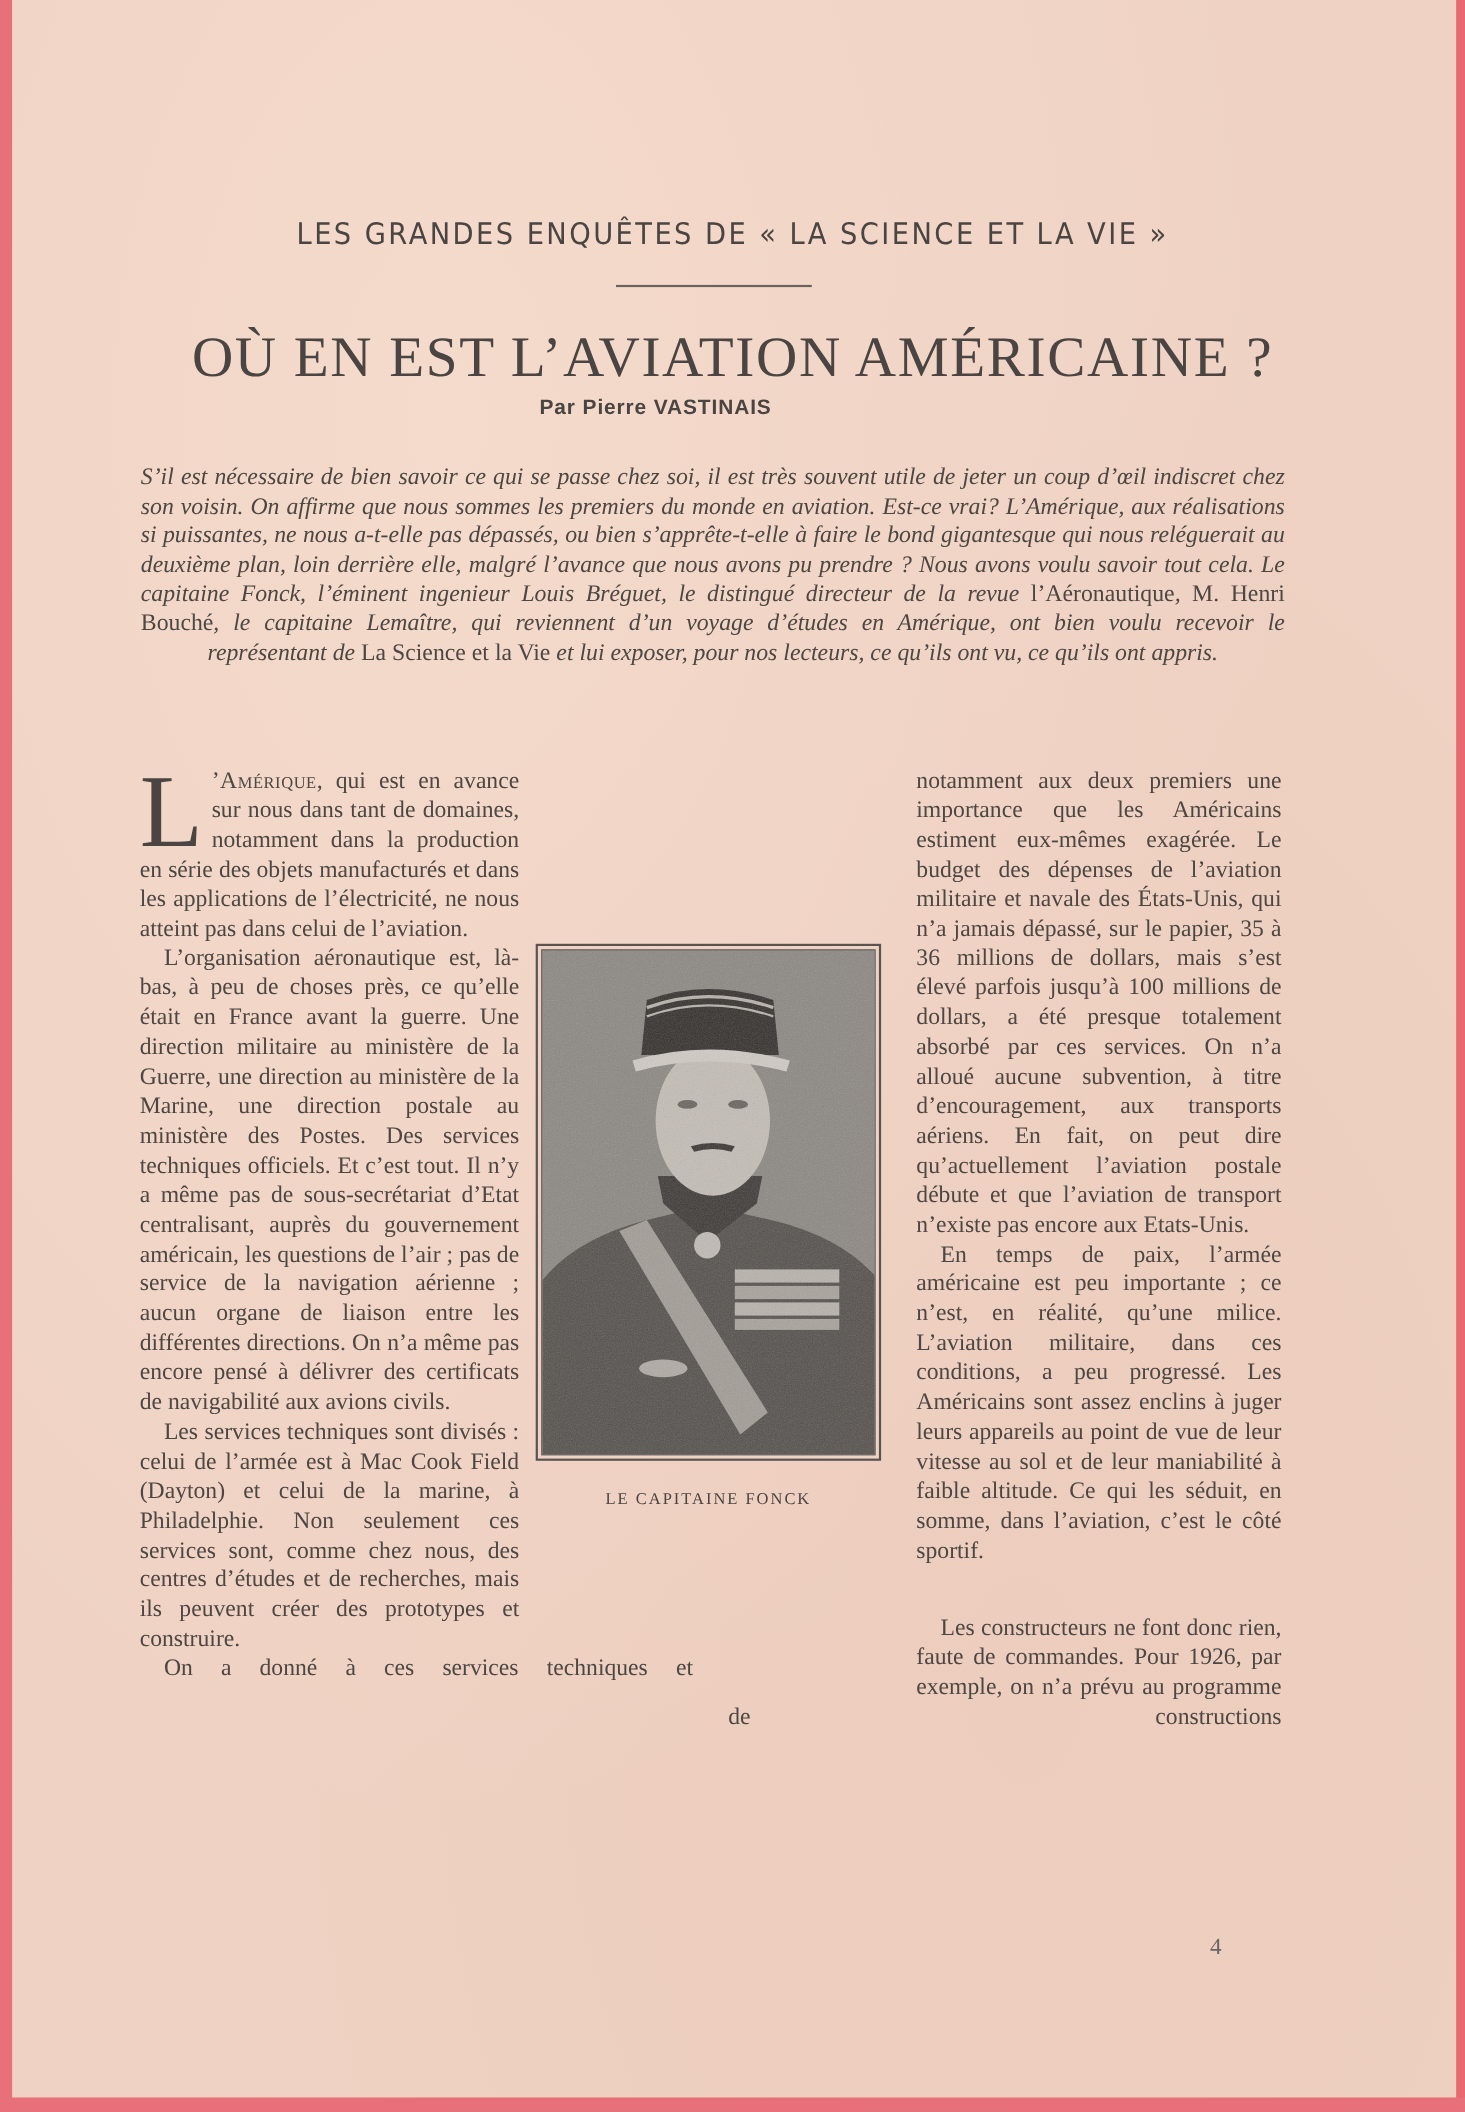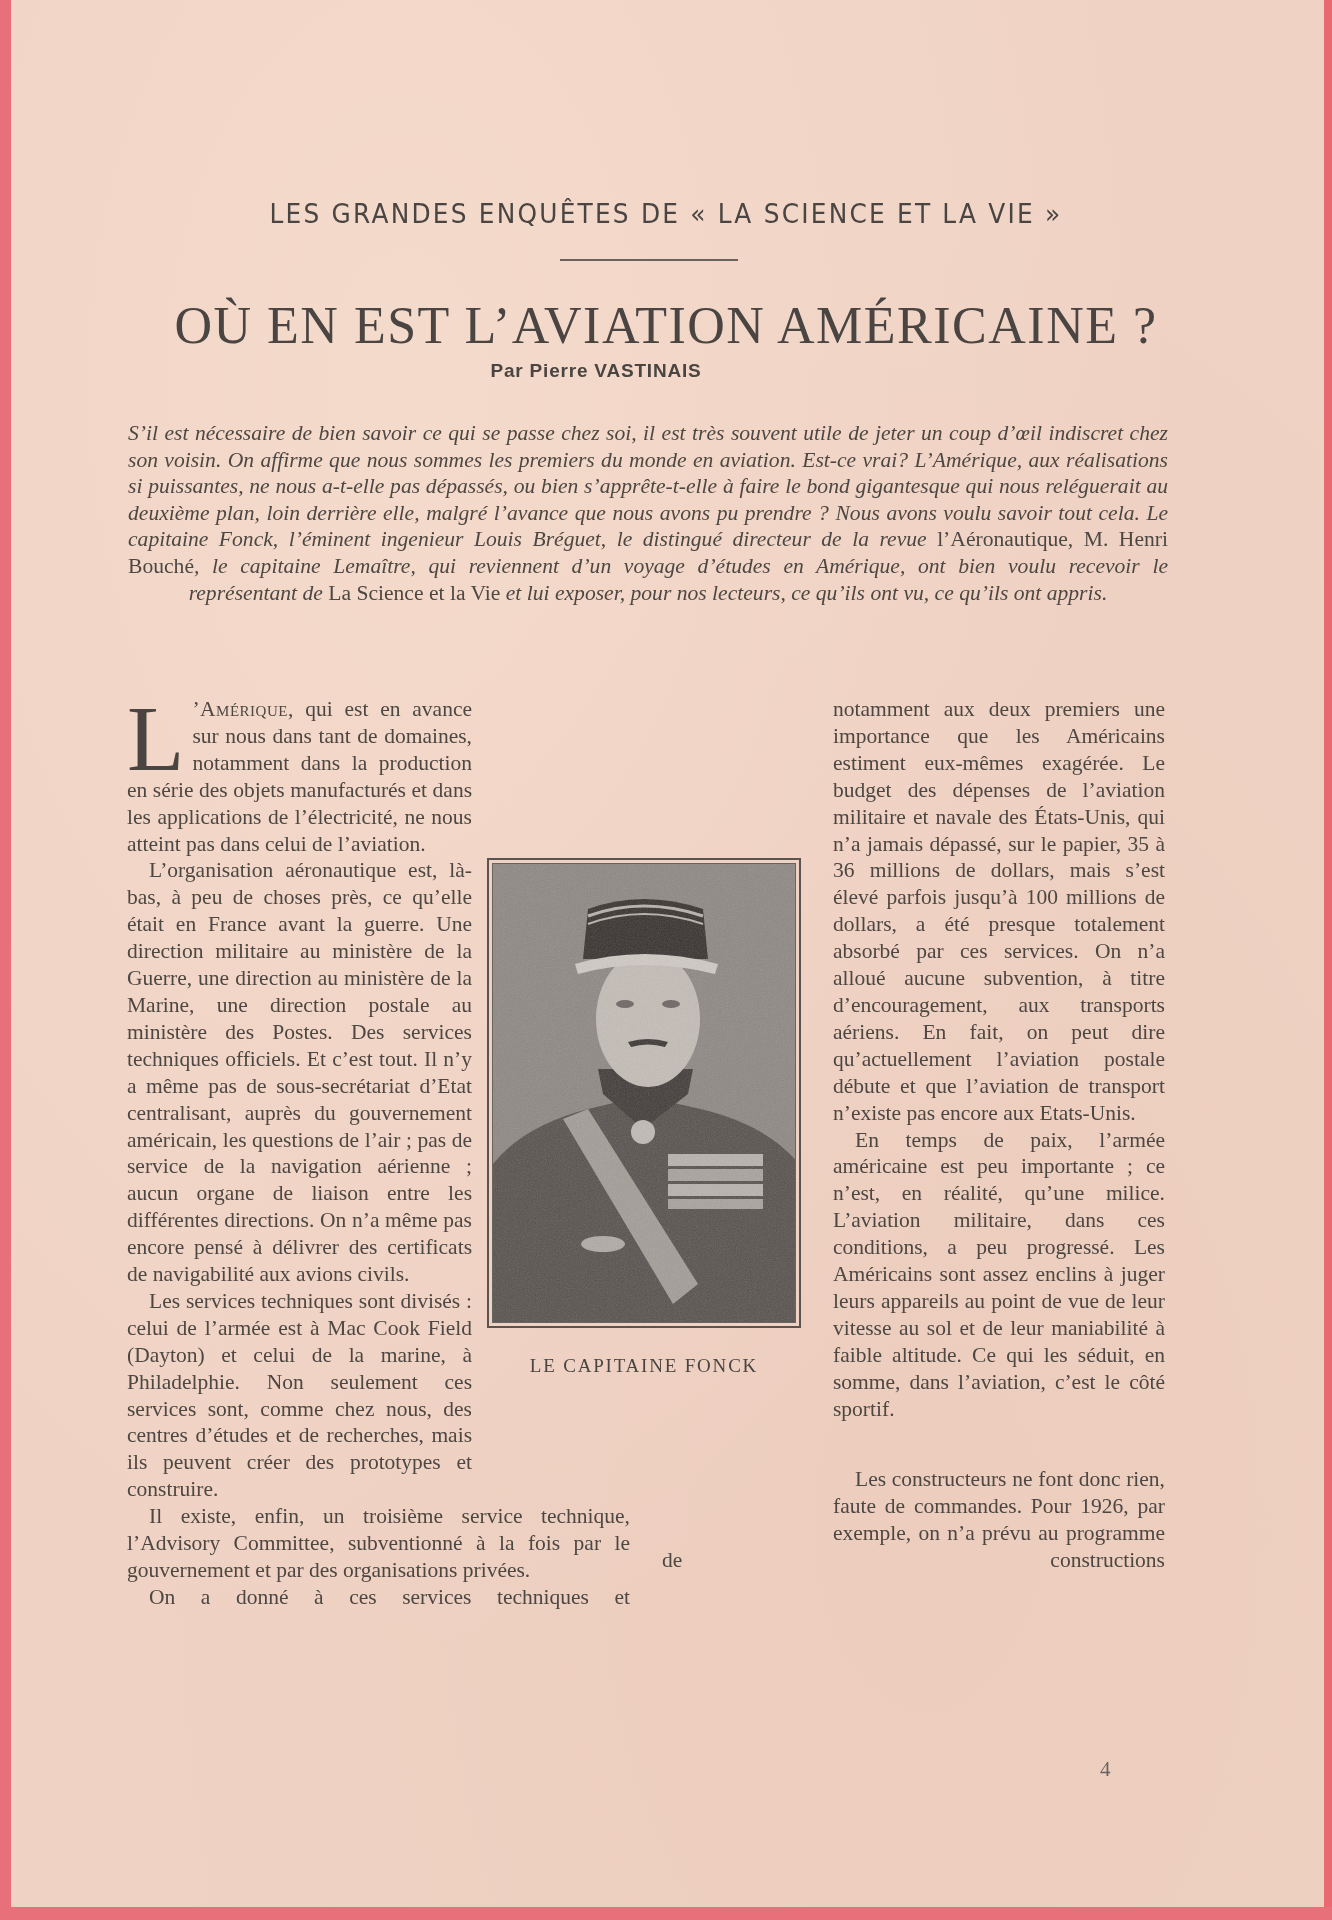--- a/index.html
+++ b/index.html
@@ -59,21 +59,21 @@
     text-align:center; font-weight:bold; font-size:22.5px; margin:6px 0 3px 0; text-indent:0 !important;
   }
   .photo {
     position:absolute; left:487px; top:858px; width:314px; height:470px;
     border:2px solid #5a5450; box-sizing:border-box; padding:3px;
     background:#efd2c3;
   }
   .photo-inner { width:100%; height:100%; border:1px solid #6a6460; box-sizing:border-box; background:#8a847f; position:relative; overflow:hidden; }
   .caption {
     position:absolute; left:487px; width:314px; top:1355px; text-align:center;
-    font-family:"Liberation Serif", serif; font-size:19px; letter-spacing:1.8px; color:#4a4542;
+    font-family:"Liberation Serif", serif; font-size:15px; letter-spacing:1.8px; color:#4a4542;
   }
   .pagenum {
     position:absolute; left:1100px; top:1757px; font-family:"Liberation Serif", serif; font-size:21px; color:#6a6460;
   }
 </style>
 </head>
 <body>
 
 <div class="edge-left"></div>
 <div class="page"></div>
@@ -85,21 +85,20 @@
 <h1 class="title" style="margin:0;font-weight:normal;">OÙ EN EST L’AVIATION AMÉRICAINE ?</h1>
 <div class="byline">Par Pierre VASTINAIS</div>
 
 <div class="intro"><span>S’il est nécessaire de bien savoir ce qui se passe chez soi, il est très souvent utile de jeter un coup d’œil indiscret chez son voisin. On affirme que nous sommes les premiers du monde en aviation. Est-ce vrai? L’Amérique, aux réalisations si puissantes, ne nous a-t-elle pas dépassés, ou bien s’apprête-t-elle à faire le bond gigantesque qui nous reléguerait au deuxième plan, loin derrière elle, malgré l’avance que nous avons pu prendre ? Nous avons voulu savoir tout cela. Le capitaine Fonck, l’éminent ingenieur Louis Bréguet, le distingué directeur de la revue </span><span class="up">l’Aéronautique</span><span>, </span><span class="up">M. Henri Bouché</span><span>, le capitaine Lemaître, qui reviennent d’un voyage d’études en Amérique, ont bien voulu recevoir le représentant de </span><span class="up">La Science et la Vie</span><span> et lui exposer, pour nos lecteurs, ce qu’ils ont vu, ce qu’ils ont appris.</span></div>
 
 <div class="col col-left">
   <div class="float-right-space"></div>
   <p class="noind"><span class="dropcap">L</span><span class="smallcaps">’Amérique</span><span>, qui est en avance sur nous dans tant de domaines, notamment dans la production en série des objets manufacturés et dans les applications de l’électricité, ne nous atteint pas dans celui de l’aviation.</span></p>
   <p>L’organisation aéronautique est, là-bas, à peu de choses près, ce qu’elle était en France avant la guerre. Une direction militaire au ministère de la Guerre, une direction au ministère de la Marine, une direction postale au ministère des Postes. Des services techniques officiels. Et c’est tout. Il n’y a même pas de sous-secrétariat d’Etat centralisant, auprès du gouvernement américain, les questions de l’air ; pas de service de la navigation aérienne ; aucun organe de liaison entre les différentes directions. On n’a même pas encore pensé à délivrer des certificats de navigabilité aux avions civils.</p>
   <p>Les services techniques sont divisés : celui de l’armée est à Mac Cook Field (Dayton) et celui de la marine, à Philadelphie. Non seulement ces services sont, comme chez nous, des centres d’études et de recherches, mais ils peuvent créer des prototypes et construire.</p>
-  <p>Il existe, enfin, un troisième service technique, l’Advisory Committee, subventionné à la fois par le gouvernement et par des organisations privées.</p>
   <p style="text-align-last:justify;">On a donné à ces services techniques et</p>
 </div>
 
 <div class="col col-right">
   <div class="float-left-space"></div>
   <p class="noind">notamment aux deux premiers une importance que les Américains estiment eux-mêmes exagérée. Le budget des dépenses de l’aviation militaire et navale des États-Unis, qui n’a jamais dépassé, sur le papier, 35 à 36 millions de dollars, mais s’est élevé parfois jusqu’à 100 millions de dollars, a été presque totalement absorbé par ces services. On n’a alloué aucune subvention, à titre d’encouragement, aux transports aériens. En fait, on peut dire qu’actuellement l’aviation postale débute et que l’aviation de transport n’existe pas encore aux Etats-Unis.</p>
   <p>En temps de paix, l’armée américaine est peu importante ; ce n’est, en réalité, qu’une milice. L’aviation militaire, dans ces conditions, a peu progressé. Les Américains sont assez enclins à juger leurs appareils au point de vue de leur vitesse au sol et de leur maniabilité à faible altitude. Ce qui les séduit, en somme, dans l’aviation, c’est le côté sportif.</p>
   <p style="text-align-last:justify;margin-top:44px;">Les constructeurs ne font donc rien, faute de commandes. Pour 1926, par exemple, on n’a prévu au programme de constructions</p>
 </div>
 

